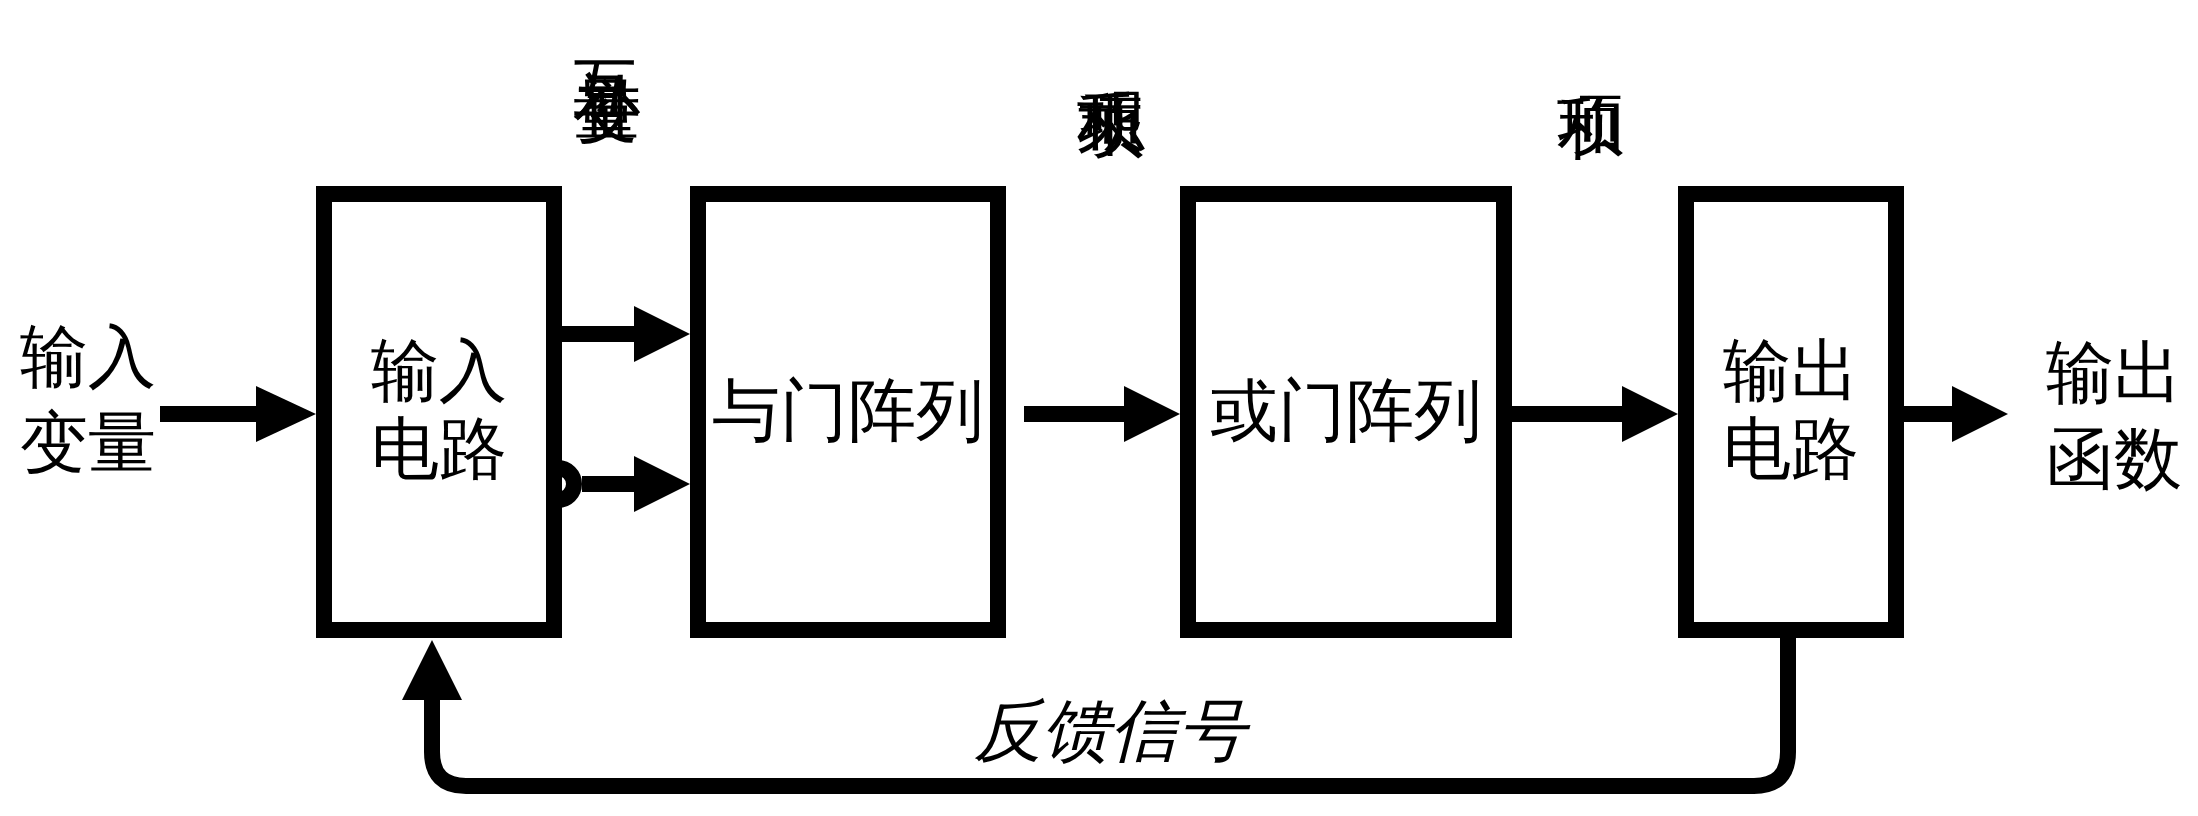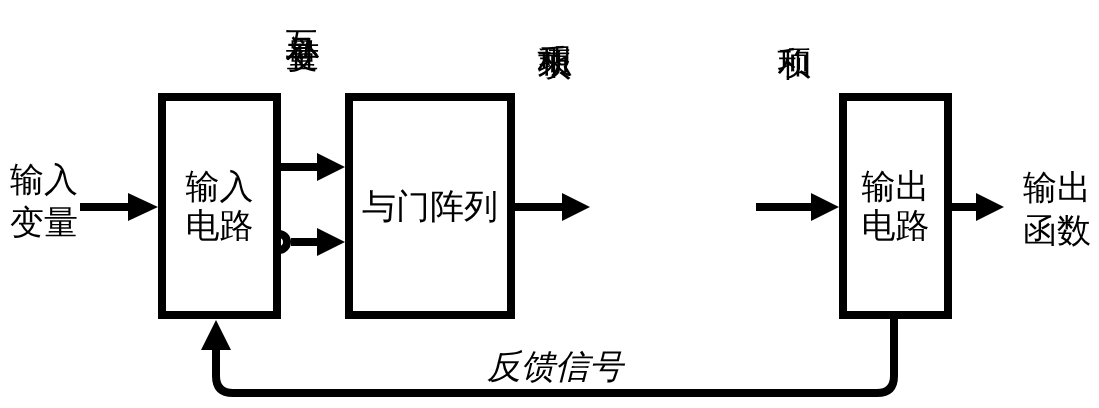--- a/index.html
+++ b/index.html
@@ -29,21 +29,21 @@
     background: #ffffff;
     display: flex;
     align-items: center;
     justify-content: center;
     text-align: center;
     font-size: 34px;
     line-height: 1.14;
     white-space: pre-line;
   }
   #block-input  { left: 158px; top: 93px; width: 123px; height: 226px; }
-  #block-and    { left: 345px; top: 93px; width: 170px; height: 226px; }
+  #block-and    { left: 345px; top: 93px; width: 158px; height: 226px; }
   #block-or     { left: 590px; top: 93px; width: 166px; height: 226px; }
   #block-output { left: 839px; top: 93px; width: 113px; height: 226px; }
 
   .lbl {
     position: absolute;
     font-size: 34px;
     white-space: pre-line;
   }
   .lbl-h2 {            
     text-align: center;
@@ -106,20 +106,23 @@
     <polygon points="216,320 201,350 231,350" stroke="none"></polygon>
   </svg>
 
   <div class="block" id="block-input">
     <span>输入
 电路</span>
   </div>
   <div class="block" id="block-and">
     <span>与门阵列</span>
   </div>
+  <div class="block" id="block-or">
+    <span>或门阵列</span>
+  </div>
   <div class="block" id="block-output">
     <span>输出
 电路</span>
   </div>
 
   <div class="lbl lbl-h2" id="lbl-input">输入
 变量</div>
 
   <div class="lbl lbl-v" id="lbl-comp">互补变量</div>
 

